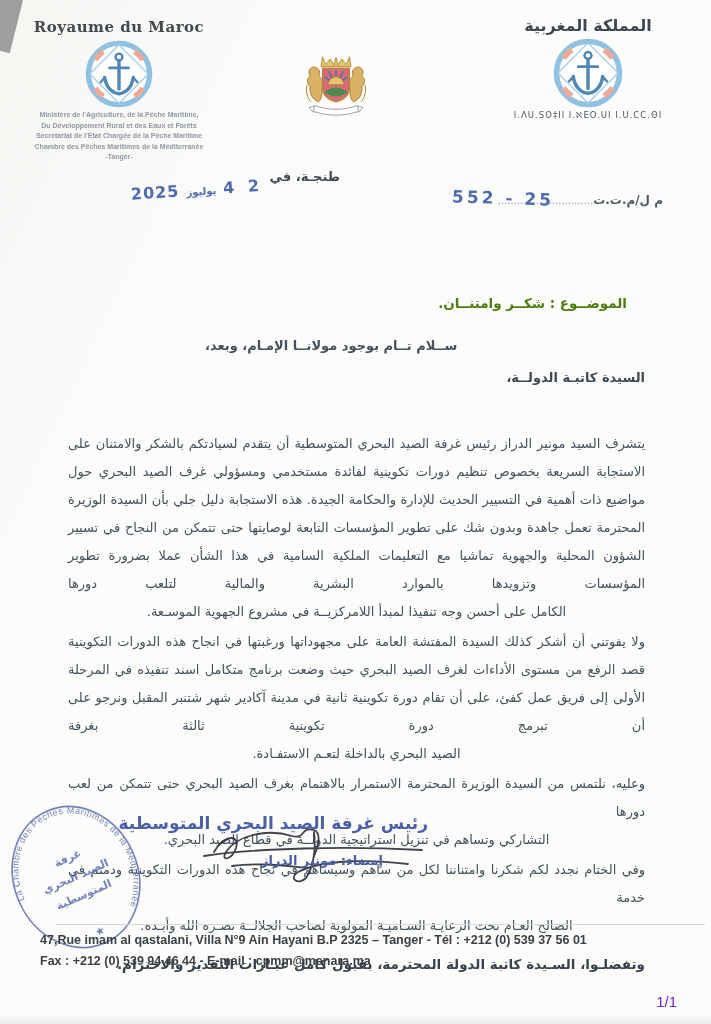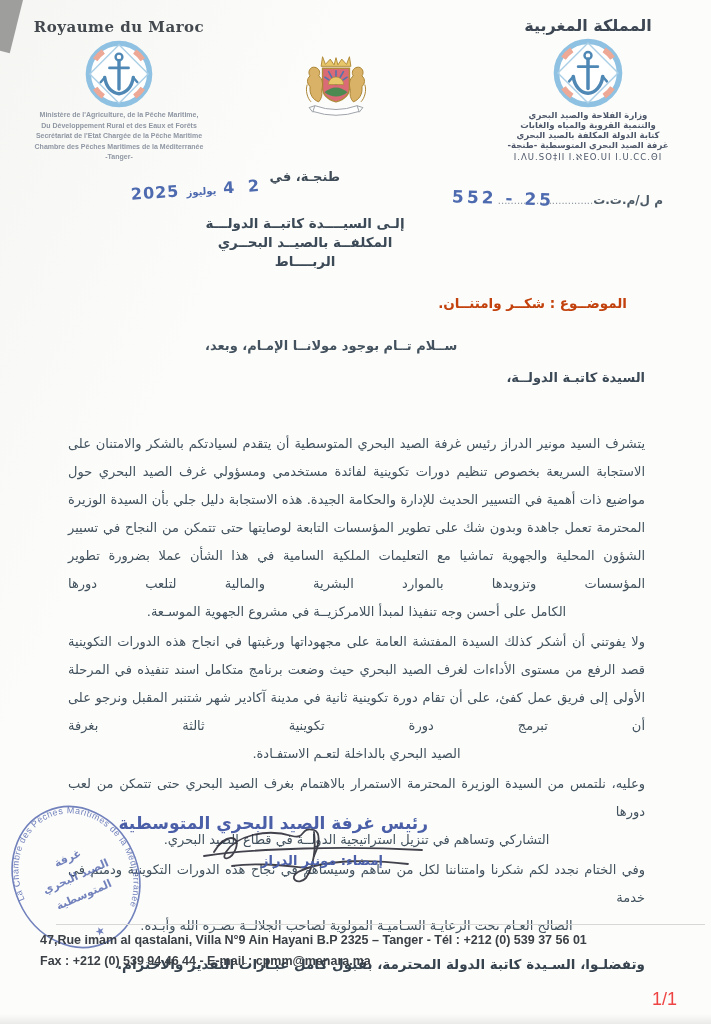--- a/index.html
+++ b/index.html
@@ -42,21 +42,21 @@
   .ref-line .lbl{font-weight:bold;letter-spacing:1px;}
   .ref-line .dots{font-size:10px;color:#8b95a0;letter-spacing:1px;}
   .ref-stamp{
     position:absolute;top:188px;left:452px;color:#4f6bb0;font-weight:bold;font-size:17px;
     letter-spacing:3px;transform:rotate(2deg);white-space:nowrap;
   }
 
   
   .addressee{position:absolute;top:214px;left:185px;width:240px;text-align:center;direction:rtl;
     font-weight:bold;font-size:13.5px;line-height:19px;color:#3c4a57;}
-  .subject{position:absolute;top:295px;right:84px;direction:rtl;font-weight:bold;font-size:13.5px;color:#c2410c;white-space:nowrap;}
+  .subject{position:absolute;top:295px;right:84px;direction:rtl;font-weight:bold;font-size:13.5px;color:#4d7c0f;white-space:nowrap;}
   .salutation{position:absolute;top:338px;left:205px;direction:rtl;font-weight:bold;font-size:13px;color:#43525e;white-space:nowrap;text-align:right;}
   .greeting{position:absolute;top:370px;right:66px;direction:rtl;font-weight:bold;font-size:13px;color:#3c4a57;white-space:nowrap;}
 
   
   .letter-body{position:absolute;top:404px;left:68px;width:577px;direction:rtl;margin-top:26px;}
   .para{margin:0 0 2px 0;}
   .para .jtext{
     margin:0;text-align:justify;text-align-last:justify;
     font-size:13px;line-height:28px;color:#42525e;
   }
@@ -71,21 +71,21 @@
   .sig-scribble{position:absolute;top:822px;left:196px;width:240px;height:62px;}
   .round-stamp{position:absolute;top:798px;left:6px;width:140px;height:158px;transform:rotate(-24deg);opacity:.85;}
 
   
   .footer-rule{position:absolute;top:924px;left:56px;right:6px;height:1px;background:#d7d7d5;}
   .footer{position:absolute;top:930px;left:40px;right:10px;text-align:left;
     font-family:"Liberation Sans", sans-serif;font-weight:bold;color:#3b4046;}
   .footer .f1{font-size:12.5px;line-height:21px;}
   .footer .f2{font-size:12.5px;line-height:21px;}
   .page-num{position:absolute;right:34px;bottom:14px;font-family:"Liberation Sans", sans-serif;
-    font-size:18px;color:#ef4444;}
+    font-size:15px;color:#6d28d9;}
 </style>
 </head>
 <body>
 
 <div id="page">
   <div class="scan-tint"></div>
   <div class="scan-corner-tl"></div>
 
   <div class="hdr-left">
     <div class="royaume">Royaume du Maroc</div>
@@ -159,45 +159,34 @@
         </g>
         <g stroke="#4f88b5" fill="none" stroke-linecap="round">
           <circle cx="50" cy="25" r="5" stroke-width="3.5"></circle>
           <line x1="50" y1="30" x2="50" y2="72" stroke-width="5"></line>
           <line x1="36" y1="41" x2="64" y2="41" stroke-width="4"></line>
           <path d="M29,55 C31,70 40,78 50,79 C60,78 69,70 71,55" stroke-width="5"></path>
           <path d="M29,55 L23,62 M71,55 L77,62" stroke-width="3.5"></path>
         </g>
       </svg>
     </div>
-    <div class="ministry-ar">
-      <div>وزارة الفلاحة والصيد البحري</div>
-      <div>والتنمية القروية والمياه والغابات</div>
-      <div>كتابة الدولة المكلفة بالصيد البحري</div>
-      <div>غرفة الصيد البحري المتوسطية -طنجة-</div>
-    </div>
     <div class="tifinagh">I.ΛU.SO‡II I.ℵEO.UI I.U.CC.ΘI</div>
   </div>
 
   <div class="place-line">طنجـة، في</div>
   <div class="date-stamp">
     <span class="d">2 4</span>
     <span class="m">يوليوز</span>
     <span class="y">2025</span>
   </div>
   <div class="ref-line">
     <span class="lbl">م ل/م.ت.ت</span><span class="dots">..............................</span>
   </div>
   <div class="ref-stamp">552 - 25</div>
 
-  <div class="addressee">
-    <div>إلـى السيــــدة كاتبــة الدولـــة</div>
-    <div>المكلفــة بالصيــد البحــري</div>
-    <div>الربــــاط</div>
-  </div>
 
   <div class="subject">الموضــوع : شكــر وامتنــان.</div>
   <div class="salutation">ســلام تــام بوجود مولانــا الإمـام، وبعد،</div>
   <div class="greeting">السيدة كاتبـة الدولــة،</div>
 
   <div class="letter-body">
     <div class="para">
       <p class="jtext">يتشرف السيد مونير الدراز رئيس غرفة الصيد البحري المتوسطية أن يتقدم لسيادتكم بالشكر والامتنان على الاستجابة السريعة بخصوص تنظيم دورات تكوينية لفائدة مستخدمي ومسؤولي غرف الصيد البحري حول مواضيع ذات أهمية في التسيير الحديث للإدارة والحكامة الجيدة. هذه الاستجابة دليل جلي بأن السيدة الوزيرة المحترمة تعمل جاهدة وبدون شك على تطوير المؤسسات التابعة لوصايتها حتى تتمكن من النجاح في تسيير الشؤون المحلية والجهوية تماشيا مع التعليمات الملكية السامية في هذا الشأن عملا بضرورة تطوير المؤسسات وتزويدها بالموارد البشرية والمالية لتلعب دورها</p>
       <div class="endline">الكامل على أحسن وجه تنفيذا لمبدأ اللامركزيــة في مشروع الجهوية الموسـعة.</div>
     </div>

